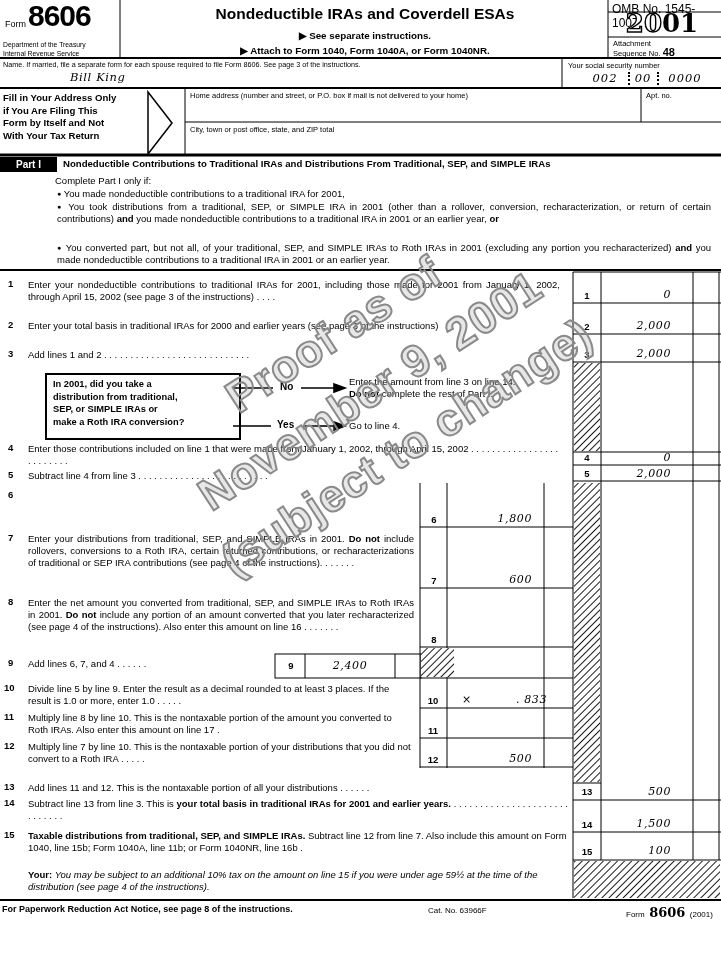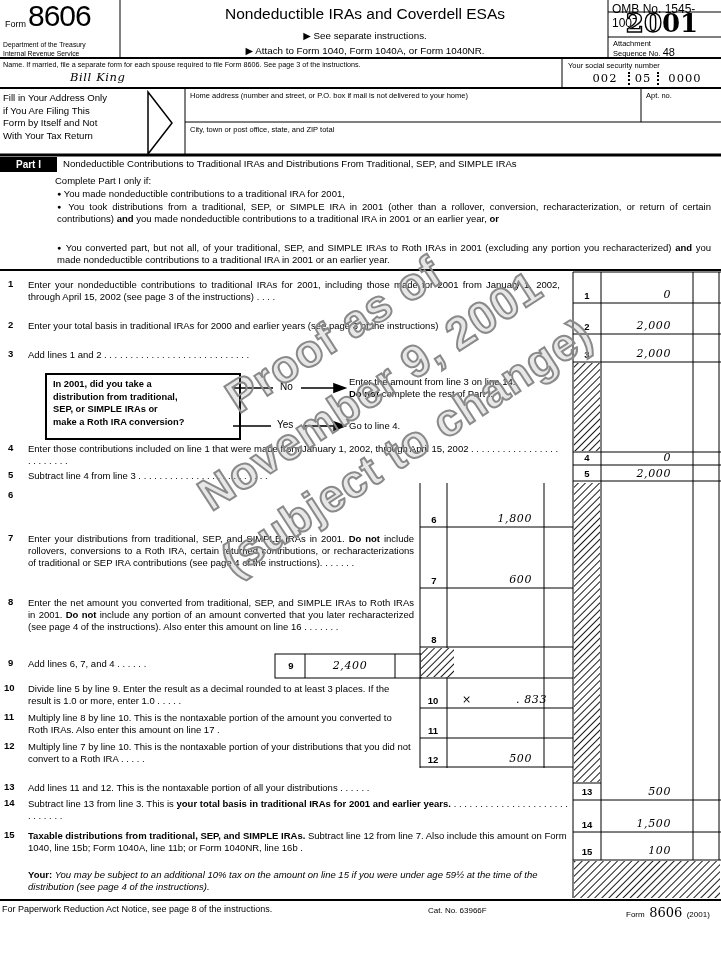--- a/index.html
+++ b/index.html
@@ -1,29 +1,29 @@
 <!DOCTYPE html>
 <html><head>
 <meta charset="utf-8">
 <style>
   html,body{margin:0;padding:0;background:#888}
   .page{position:relative;width:721px;height:961px;background:#fff;color:#000;
         font-family:"Liberation Sans",sans-serif;overflow:hidden;margin:0 auto}
   .abs{position:absolute}
   .txt{font-size:9.5px;line-height:12px}
   .j{text-align:justify}
-  .b{font-weight:normal}
+  .b{font-weight:bold}
   .tiny{font-size:7px;line-height:8px}
   .small{font-size:7.5px;line-height:9px}
   .lnum{position:absolute;font-weight:bold;font-size:9.5px;line-height:10px}
   .cnum{position:absolute;font-weight:bold;font-size:9.5px;line-height:10px;width:26px;text-align:center}
   .val{position:absolute;font-family:"DejaVu Serif",serif;font-style:italic;font-size:11px;line-height:11px;letter-spacing:.6px}
   .vr{text-align:right}
   .vc{text-align:center}
-  .ssncell{position:absolute;font-family:"DejaVu Serif",serif;font-size:11.5px;text-align:center;letter-spacing:1px}
+  .ssncell{position:absolute;font-family:"DejaVu Serif",serif;font-style:italic;font-size:11.5px;text-align:center;letter-spacing:1px}
   .dotsep{position:absolute;border-left:2px dotted #000;width:0;height:13px}
   .partbar{position:absolute;left:0;top:157px;width:57px;height:15px;background:#000;color:#fff;
            font-weight:bold;font-size:10px;text-align:center;line-height:15px}
   .qbox{position:absolute;left:45px;top:373px;width:186px;height:60px;border:2px solid #000;
         padding:3px 0 0 6px;font-weight:bold;font-size:9.3px;line-height:12.6px}
   .wm{position:absolute;left:95px;top:290px;width:550px;text-align:center;
       transform:rotate(-33deg);font-weight:bold;font-size:45px;line-height:67px;
       letter-spacing:1px;color:rgba(120,120,120,0.18);
       -webkit-text-stroke:2px #8a8a8a;pointer-events:none;z-index:50}
   .outline20{color:#fff;-webkit-text-stroke:1.4px #000}
@@ -125,21 +125,21 @@
   <div class="abs small" style="left:613px;top:39px">Attachment</div>
   <div class="abs small" style="left:613px;top:48px">
     <span>Sequence No.</span>
     <span class="b" style="font-size:11px">48</span>
   </div>
 
   <div class="abs tiny" style="left:3px;top:61px;font-size:7.2px">Name. If married, file a separate form for each spouse required to file Form 8606. See page 3 of the instructions.</div>
   <div class="abs val" style="left:70px;top:72px;font-size:11.5px">Bill King</div>
   <div class="abs small" style="left:568px;top:61px">Your social security number</div>
   <div class="ssncell" style="left:584px;top:71px;width:42px">002</div>
-  <div class="ssncell" style="left:631px;top:71px;width:24px">05</div>
+  <div class="ssncell" style="left:631px;top:71px;width:24px">00</div>
   <div class="ssncell" style="left:662px;top:71px;width:46px">0000</div>
   <i class="dotsep" style="left:628px;top:72px"></i>
   <i class="dotsep" style="left:657px;top:72px"></i>
 
   <div class="abs b" style="left:3px;top:92px;font-size:9.6px;line-height:12.6px">
     <div>Fill in Your Address Only</div>
     <div>if You Are Filing This</div>
     <div>Form by Itself and Not</div>
     <div>With Your Tax Return</div>
   </div>

